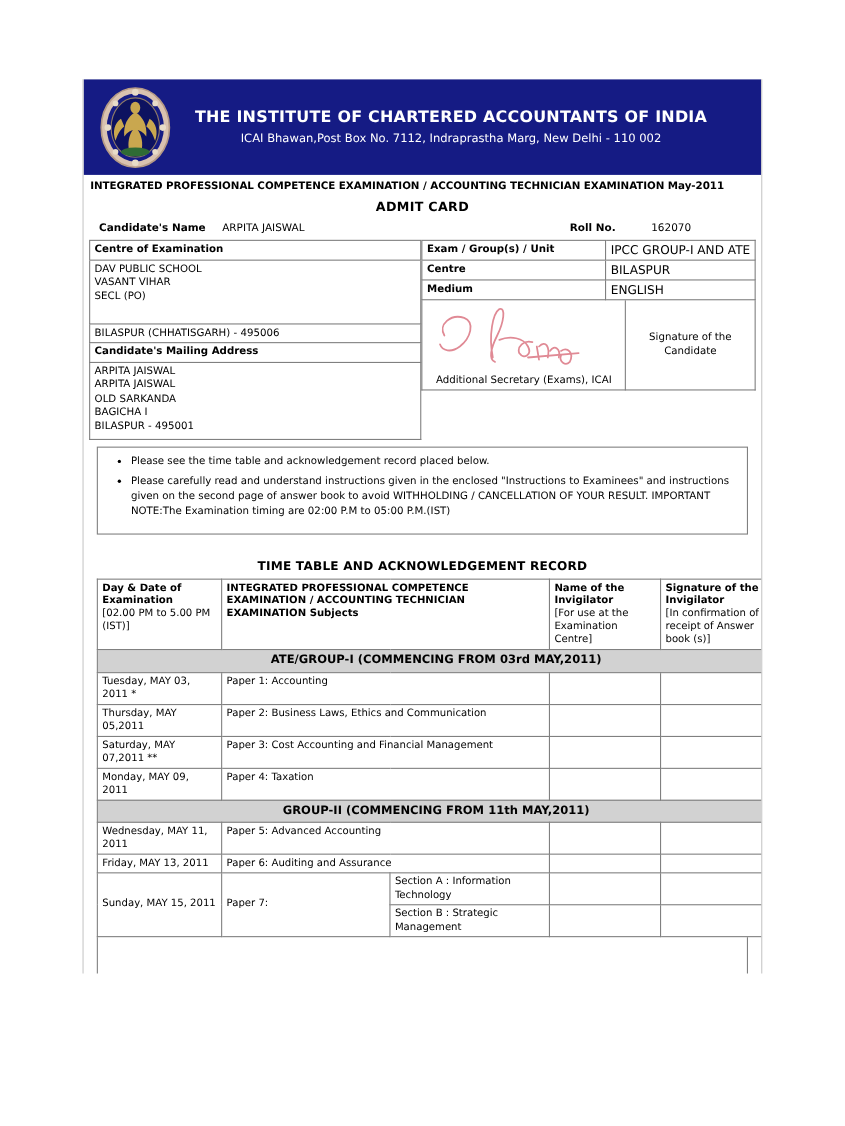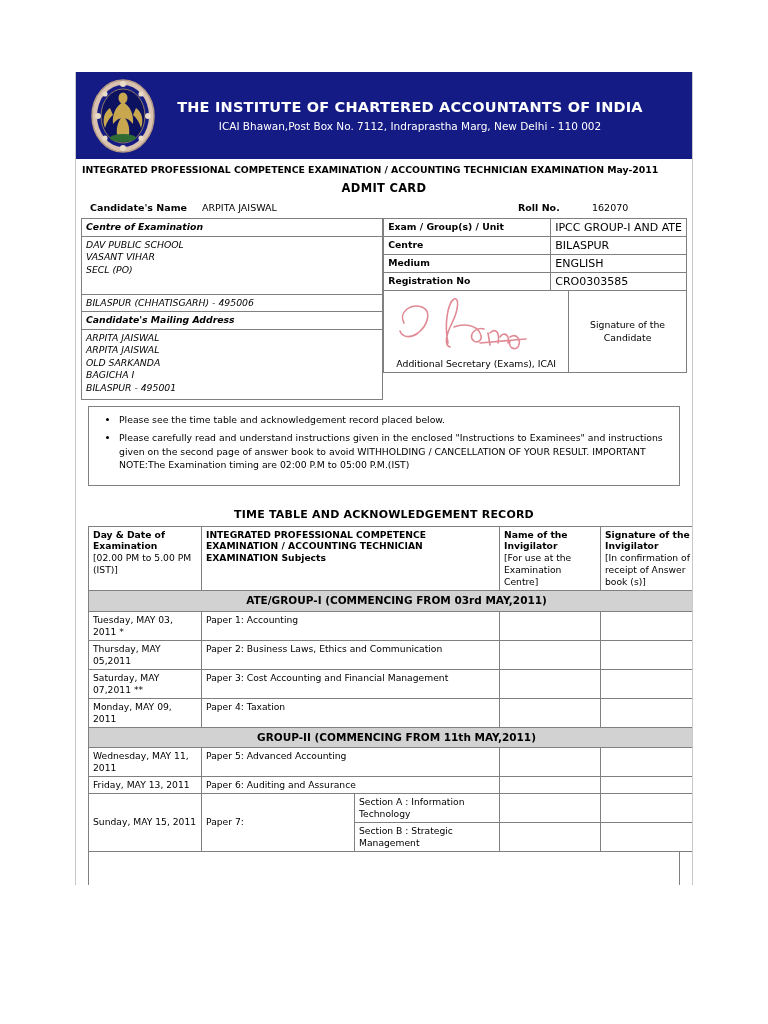--- a/index.html
+++ b/index.html
@@ -70,21 +70,21 @@
     padding: 0 0 5px 14px;
   }
   .lbl-bold { font-weight: bold; }
   .name-row .nm-lbl { width: 112px; }
   .name-row .nm-val { flex: 1; }
   .name-row .rl-lbl { width: 74px; font-weight: bold; margin-left: 20px; }
   .name-row .rl-val { width: 100px; }
 
   
   .info-wrap { display: flex; padding: 0 5px; }
-  .info-left { width: 303px; font-style: italic; }
+  .info-left { width: 303px; }
   .info-right { flex: 1; }
 
   .cell {
     border: 1px solid #808080;
     font-size: 9.3px;
     padding: 2px 4px;
     line-height: 1.35;
   }
   .cell + .cell { border-top: none; }
   .hdr-cell { font-weight: bold; }
@@ -273,24 +273,20 @@
         <div class="v">IPCC GROUP-I AND ATE</div>
       </div>
       <div class="kv-row">
         <div class="k">Centre</div>
         <div class="v">BILASPUR</div>
       </div>
       <div class="kv-row">
         <div class="k">Medium</div>
         <div class="v">ENGLISH</div>
       </div>
-      <div class="kv-row">
-        <div class="k">Registration No</div>
-        <div class="v">CRO0303585</div>
-      </div>
 
       <div class="sig-row">
         <div class="sig-official">
           <svg class="sig-svg" width="170" height="62" viewBox="0 0 170 62">
             <g fill="none" stroke="#e08a95" stroke-width="1.6" stroke-linecap="round">
               <path d="M12 30 C6 20 18 10 30 14 C40 18 36 32 26 40 C18 46 10 44 8 38"></path>
               <path d="M56 50 C52 30 56 10 62 6 C68 4 66 18 60 30 C54 42 52 52 58 54"></path>
               <path d="M62 34 C72 30 84 32 88 40 C92 48 84 52 80 46 C78 40 84 34 92 36"></path>
               <path d="M96 40 L98 52 M98 40 C104 34 108 40 106 50"></path>
               <path d="M108 44 C112 38 118 42 116 50"></path>

